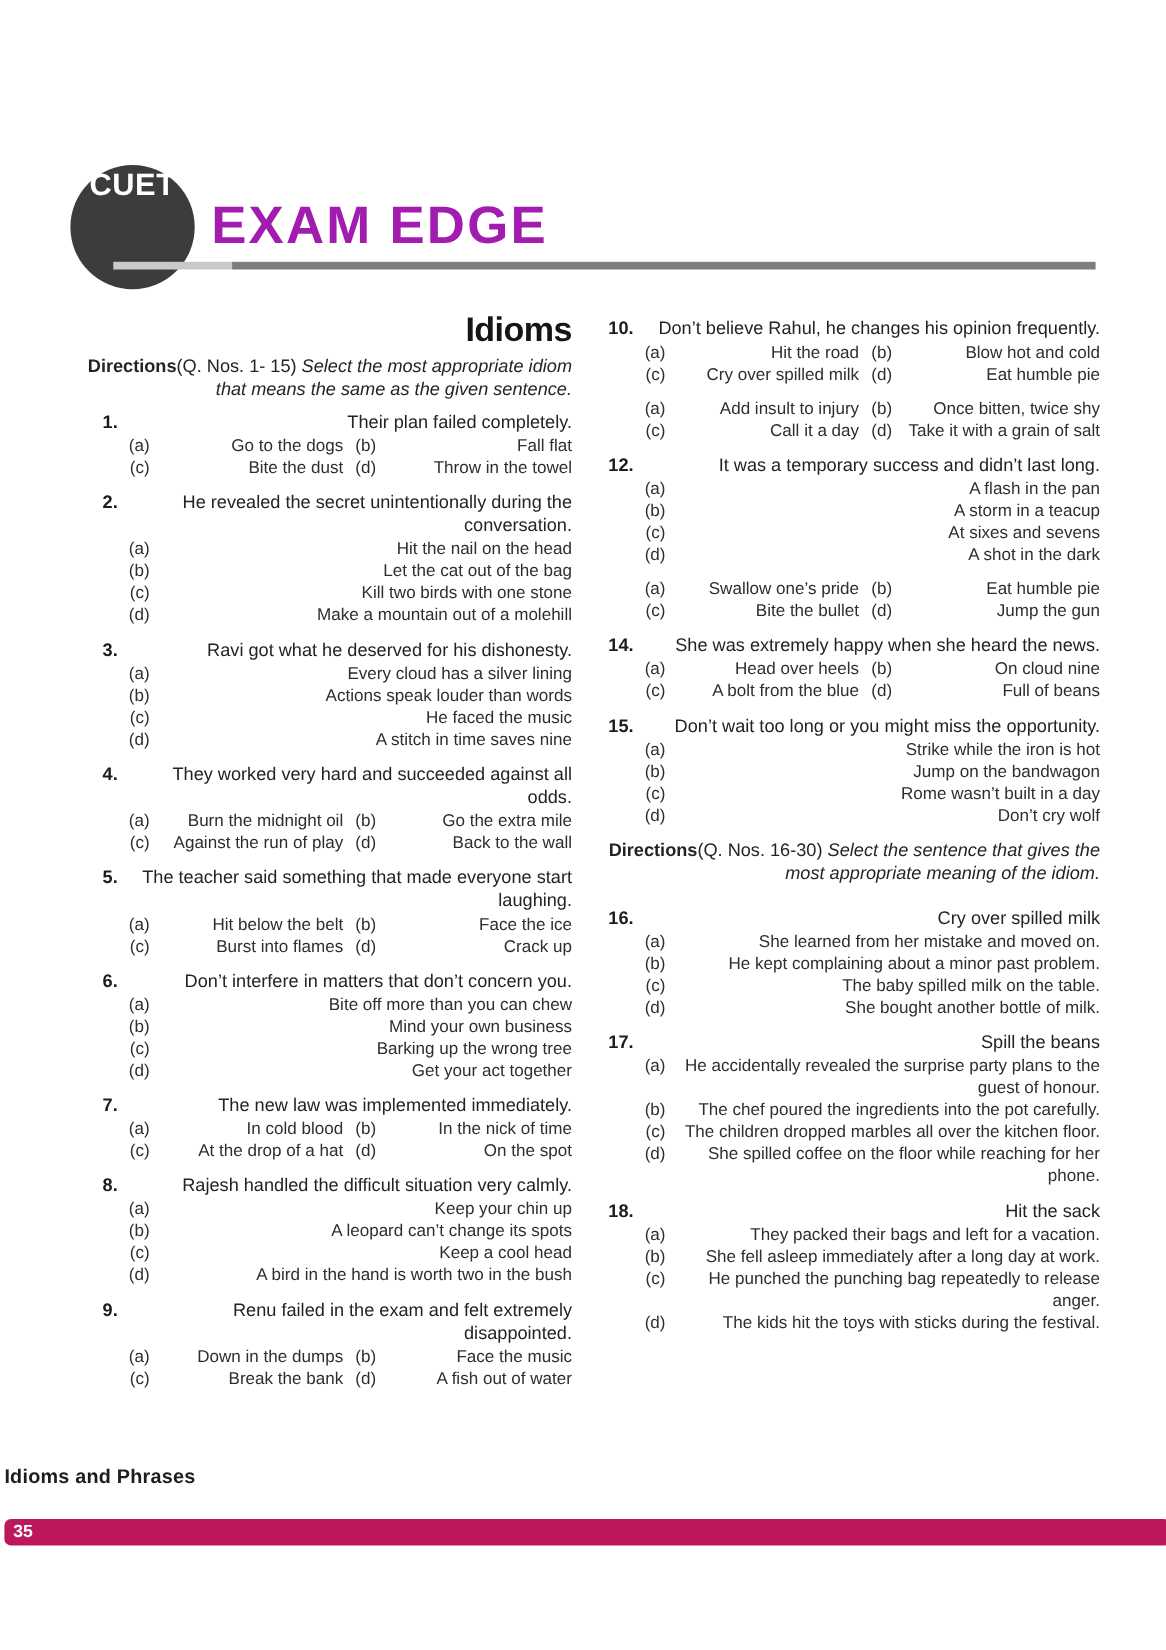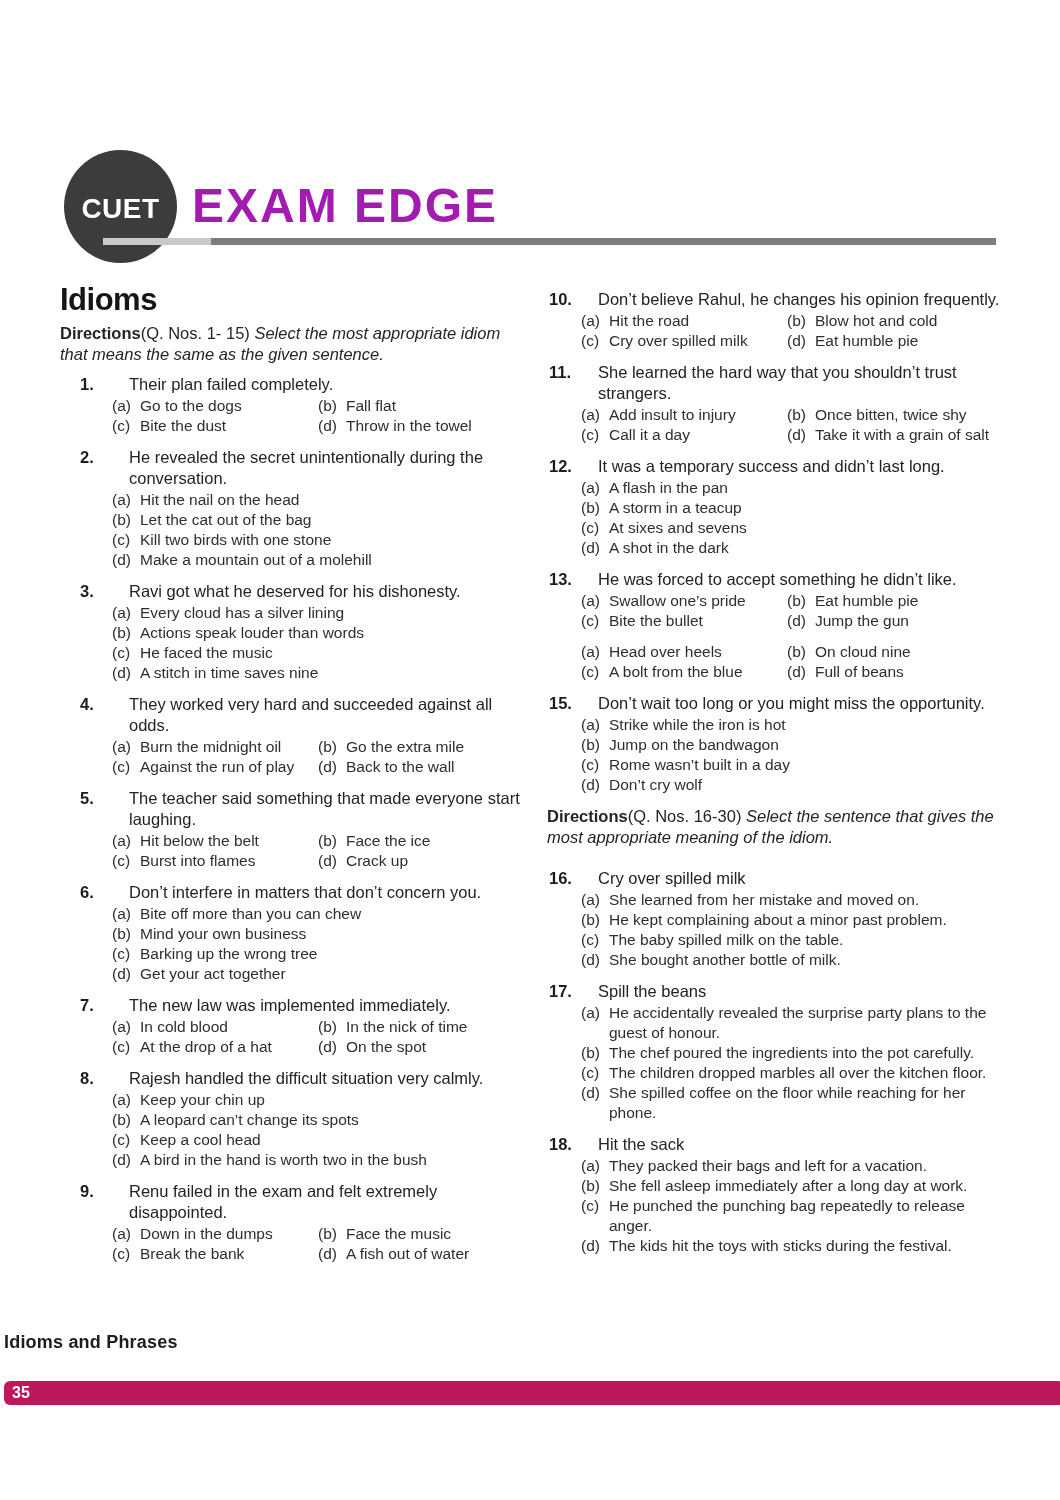--- a/index.html
+++ b/index.html
@@ -17,21 +17,21 @@
     color: #2c2c2c;
   }
 
   
   .logo-circle {
     position: absolute;
     left: 64px; top: 150px;
     width: 113px; height: 113px;
     border-radius: 50%;
     background: #3c3c3c;
-    display: flex; align-items: center; justify-content: center;
+    display: flex; justify-content: center;
     z-index: 1;
   }
   .logo-circle span {
     color: #ffffff;
     font-weight: 800;
     font-size: 28px;
     letter-spacing: 0.5px;
     transform: translateY(2px);
   }
   .brand-title {
@@ -53,20 +53,21 @@
   .rule .rule-light { width: 108px; height: 100%; }
   .rule .rule-dark  { flex: 1; height: 100%; }
 
   
   .columns {
     position: absolute;
     left: 60px; top: 283px;
     width: 940px;
     display: flex;
     gap: 27px;
+    text-align: right;
   }
   .col-left  { width: 460px; }
   .col-right { width: 453px; padding-top: 6px; }
 
   .section-title {
     margin: 0 0 6px 0;
     font-size: 31px;
     font-weight: 700;
     letter-spacing: -0.5px;
     color: #151515;
@@ -433,24 +434,20 @@
                 <span class="o-label">(c)</span>
                 <span class="o-text">Cry over spilled milk</span>
               </div>
               <div class="option">
                 <span class="o-label">(d)</span>
                 <span class="o-text">Eat humble pie</span>
               </div>
             </div>
           </div>
           <div class="question">
-            <div class="q-row">
-              <span class="q-num">11.</span>
-              <span class="q-text">She learned the hard way that you shouldn’t trust strangers.</span>
-            </div>
             <div class="options grid">
               <div class="option">
                 <span class="o-label">(a)</span>
                 <span class="o-text">Add insult to injury</span>
               </div>
               <div class="option">
                 <span class="o-label">(b)</span>
                 <span class="o-text">Once bitten, twice shy</span>
               </div>
               <div class="option">
@@ -481,44 +478,44 @@
                 <span class="o-label">(c)</span>
                 <span class="o-text">At sixes and sevens</span>
               </div>
               <div class="option">
                 <span class="o-label">(d)</span>
                 <span class="o-text">A shot in the dark</span>
               </div>
             </div>
           </div>
           <div class="question">
-            <div class="q-row">
-              <span class="q-num">13.</span>
-              <span class="q-text">He was forced to accept something he didn’t like.</span>
-            </div>
             <div class="options grid">
               <div class="option">
                 <span class="o-label">(a)</span>
                 <span class="o-text">Swallow one’s pride</span>
               </div>
               <div class="option">
                 <span class="o-label">(b)</span>
                 <span class="o-text">Eat humble pie</span>
               </div>
               <div class="option">
                 <span class="o-label">(c)</span>
                 <span class="o-text">Bite the bullet</span>
               </div>
               <div class="option">
                 <span class="o-label">(d)</span>
                 <span class="o-text">Jump the gun</span>
               </div>
             </div>
           </div>
           <div class="question">
+            <div class="q-row">
+              <span class="q-num">14.</span>
+              <span class="q-text">She was extremely happy when she heard the news.</span>
+            </div>
             <div class="options grid">
               <div class="option">
                 <span class="o-label">(a)</span>
                 <span class="o-text">Head over heels</span>
               </div>
               <div class="option">
                 <span class="o-label">(b)</span>
                 <span class="o-text">On cloud nine</span>
               </div>
               <div class="option">

